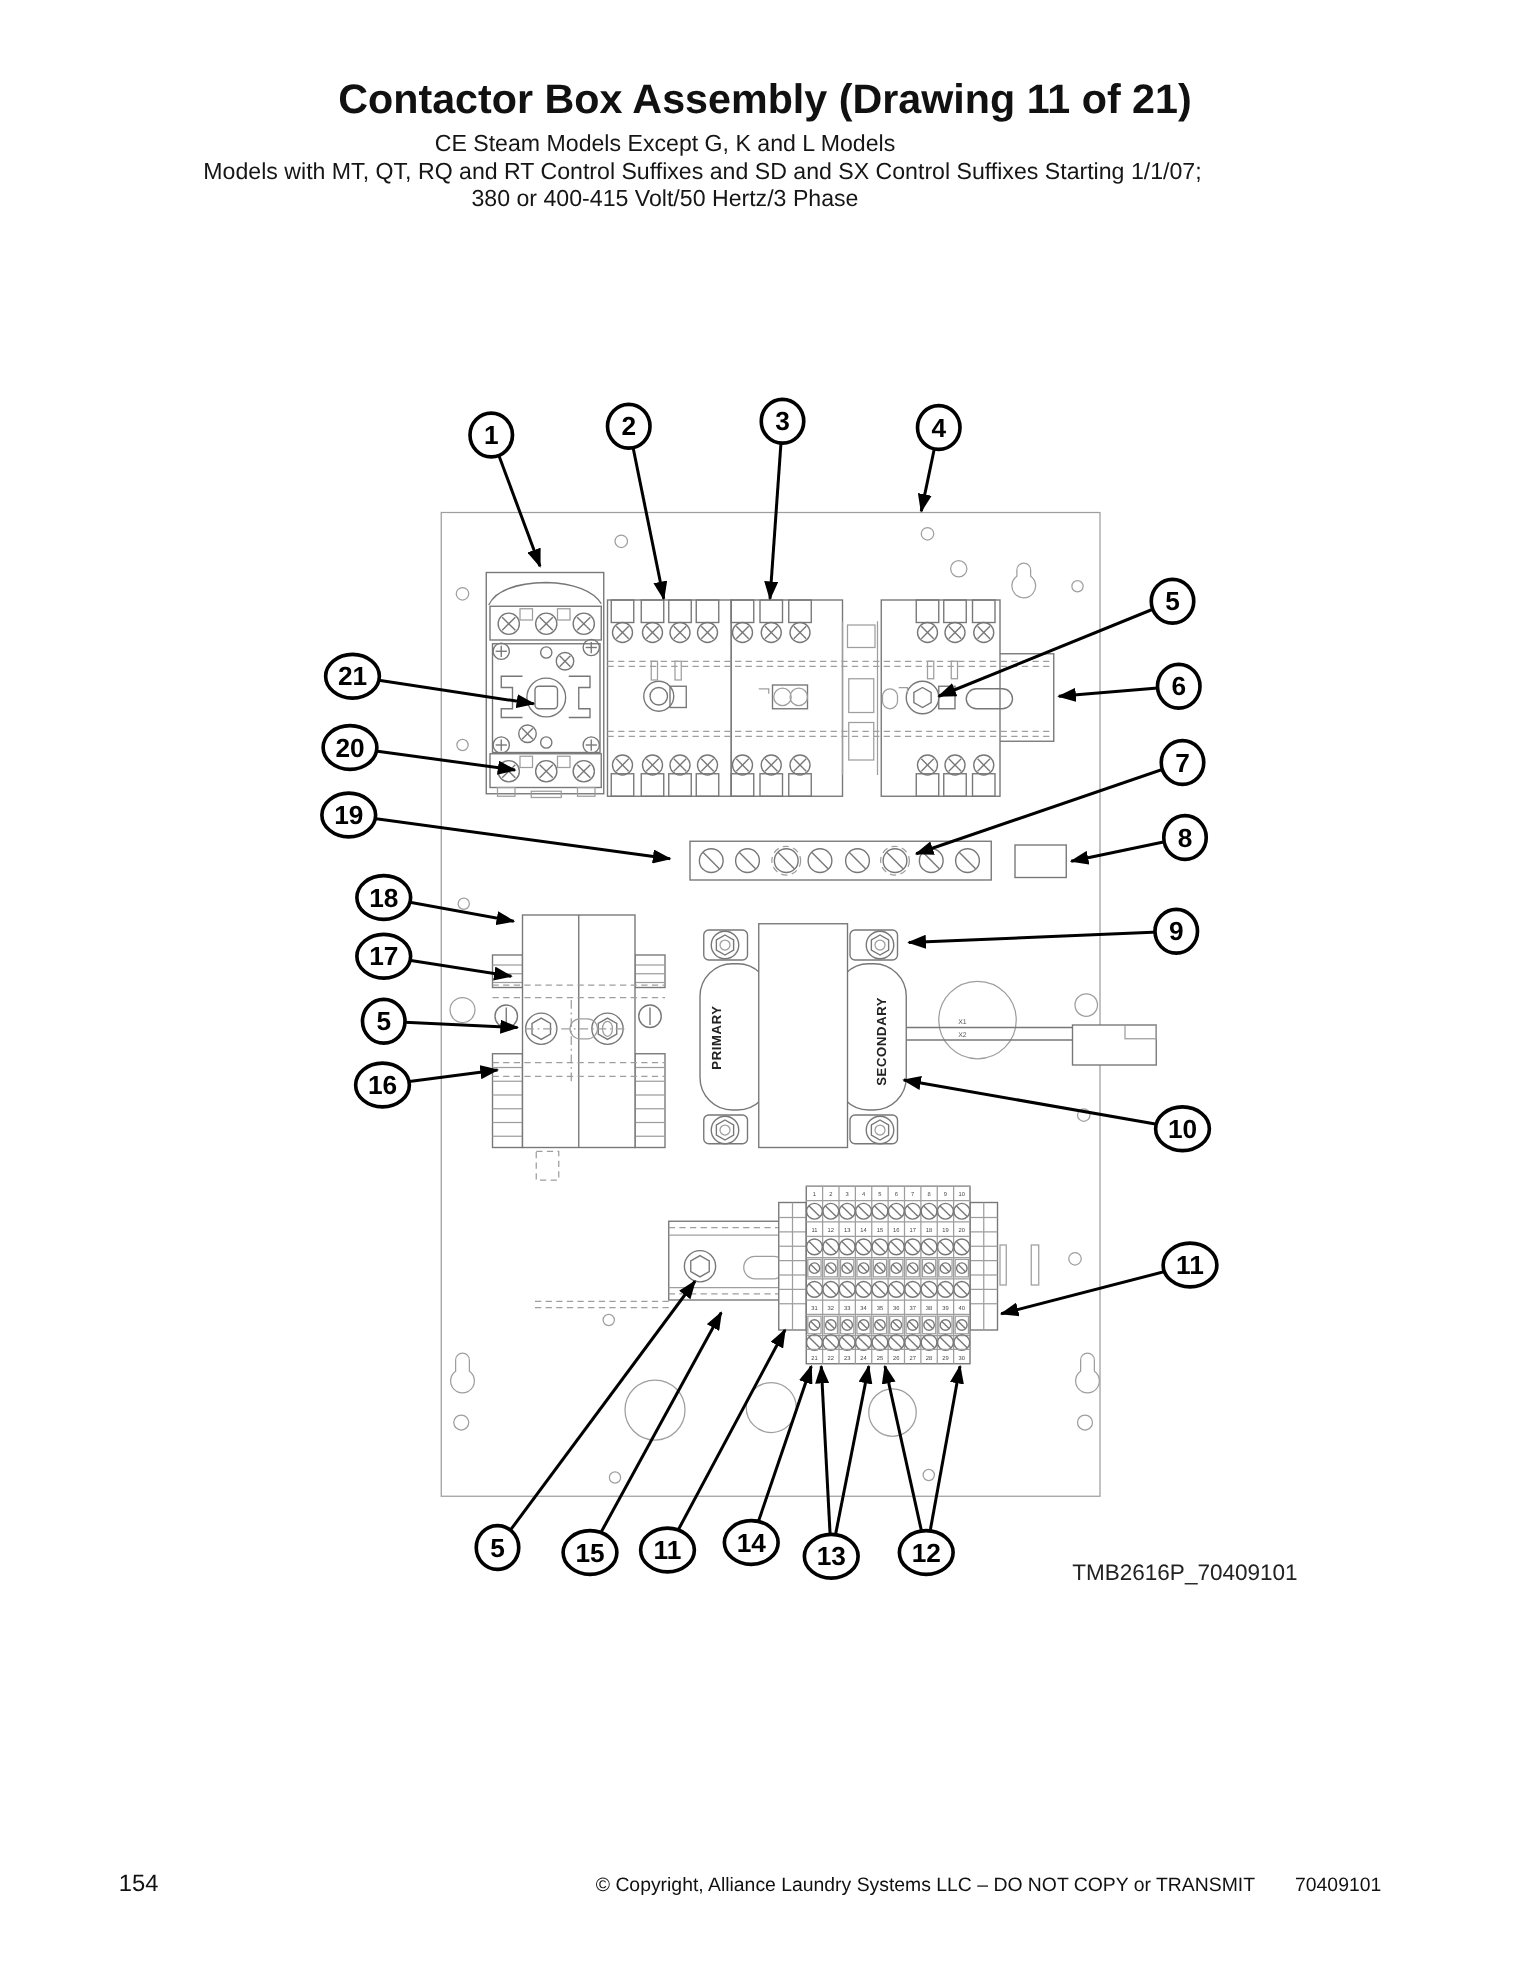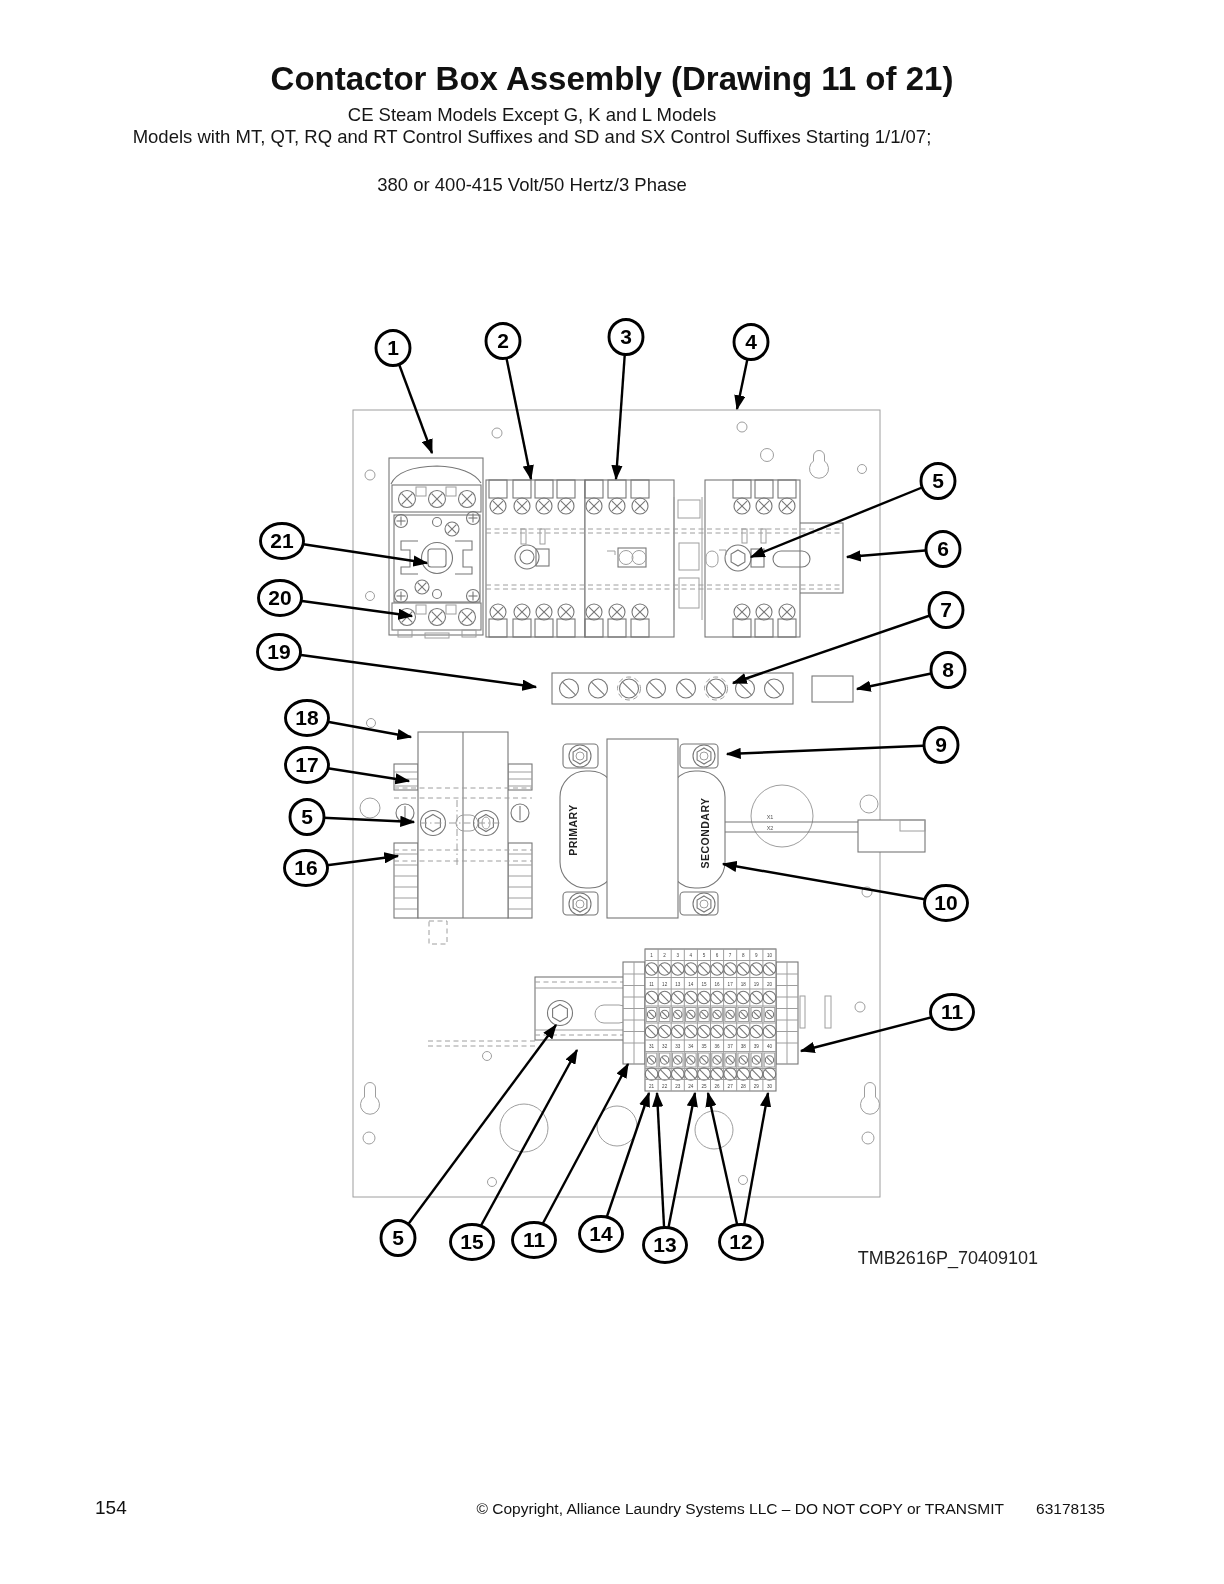--- a/index.html
+++ b/index.html
@@ -1,20 +1,20 @@
 <!DOCTYPE html>
 <html><head>
 <meta charset="utf-8">
 <style>
   html,body{margin:0;padding:0;background:#fff;}
   body{width:1224px;height:1584px;position:relative;font-family:"Liberation Sans",sans-serif;color:#111;overflow:hidden;}
   .hdr{position:absolute;left:0;width:1224px;text-align:center;}
   #title{top:60px;font-size:33px;font-weight:bold;letter-spacing:0;}
   .sub{position:absolute;left:0;width:1064px;text-align:center;font-size:18.5px;color:#161616;}
-  #sub1{top:104px;} #sub2{top:126px;} #sub3{top:148px;margin-top:26px;}
+  #sub1{top:104px;} #sub2{top:126px;margin-left:30px;} #sub3{top:148px;}
   #dwg{position:absolute;left:0;top:0;}
   #tmb{position:absolute;top:1248px;right:186px;font-size:18px;color:#222;}
   .foot{position:absolute;font-size:15.5px;color:#111;}
   #pageno{left:95px;top:1497px;font-size:19px;}
   #copy{left:0;width:1004px;text-align:right;top:1500px;}
   #docno{right:119px;top:1500px;}
   
   .c{fill:none;stroke:#777;stroke-width:1.1px;}
   .w{fill:#fff;}
   .lt{stroke:#9e9e9e;stroke-width:1px;fill:none;}
@@ -709,13 +709,13 @@
         <line x1="741" y1="1242" x2="768" y2="1093" class="arr" marker-end="url(#ah)"></line>
         <ellipse cx="741" cy="1242" rx="21.5" ry="17.5" class="co"></ellipse>
         <text x="741" y="1249.3" class="ct">12</text>
       </g>
     </g>
 </svg>
 
 <div id="tmb">TMB2616P_70409101</div>
 <div class="foot" id="pageno">154</div>
 <div class="foot" id="copy">© Copyright, Alliance Laundry Systems LLC – DO NOT COPY or TRANSMIT</div>
-<div class="foot" id="docno">63178135</div>
+<div class="foot" id="docno">70409101</div>
 
 </body></html>

